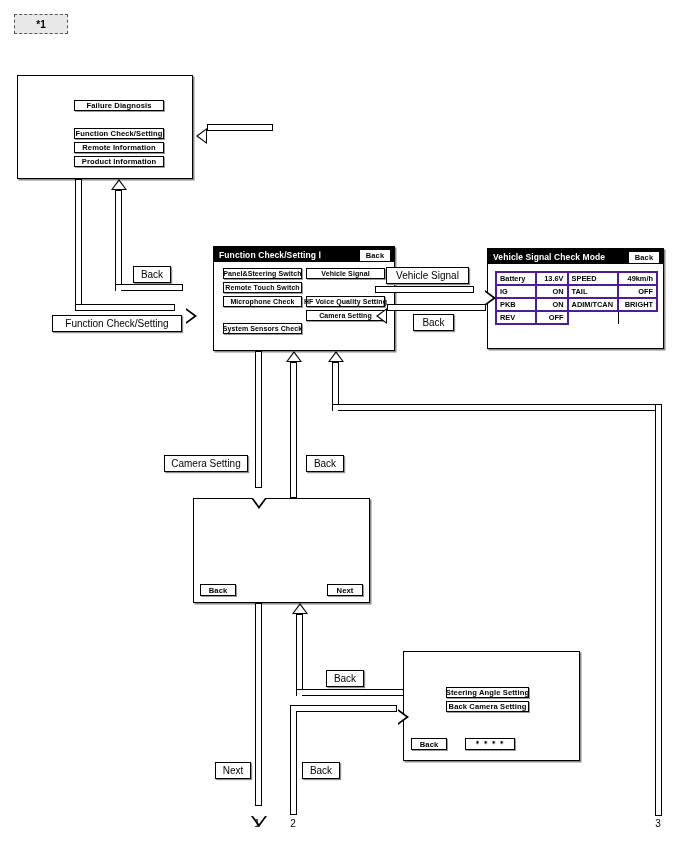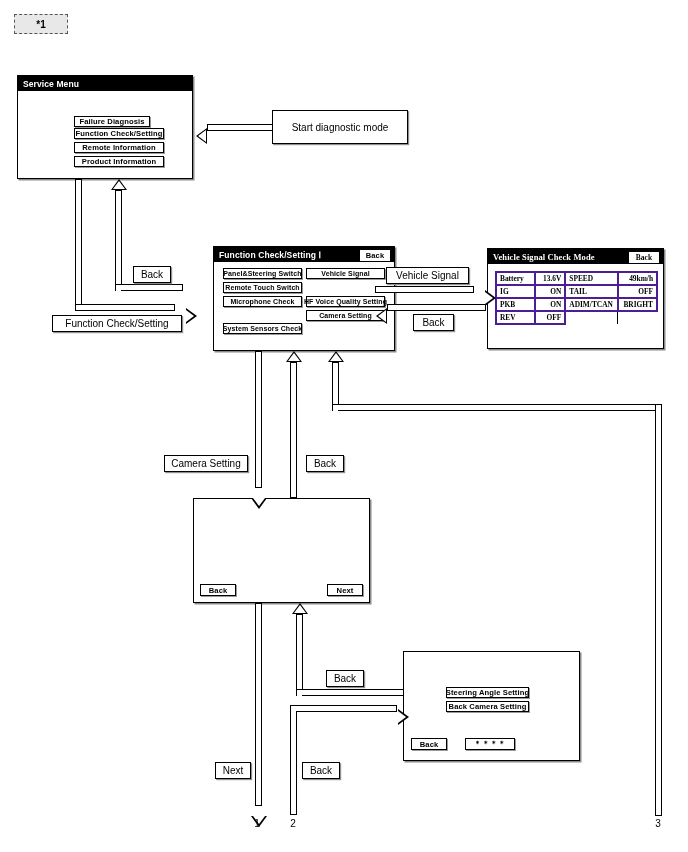--- a/index.html
+++ b/index.html
@@ -82,40 +82,34 @@
 </head>
 <body>
 
 <div id="stage">
 
   <div class="note-mark" style="left:14px;top:14px;width:52px;height:18px;">
     <span>*1</span>
   </div>
 
   <div class="screen" style="left:17px;top:75px;width:176px;height:104px;">
-    <div class="titlebar">
-      <span class="ttl">Service Menu</span>
-    </div>
-    <div class="btn" style="left:56px;top:40px;width:76px;height:11px;">
+    <div class="btn" style="left:56px;top:24px;width:90px;height:11px;">
       <span>Failure Diagnosis</span>
     </div>
     <div class="btn" style="left:56px;top:52px;width:90px;height:11px;">
       <span>Function Check/Setting</span>
     </div>
     <div class="btn" style="left:56px;top:66px;width:90px;height:11px;">
       <span>Remote Information</span>
     </div>
     <div class="btn" style="left:56px;top:80px;width:90px;height:11px;">
       <span>Product Information</span>
     </div>
   </div>
 
-  <div class="flabel" style="left:272px;top:110px;width:136px;height:34px;border-width:1.6px;">
-    <span>Start diagnostic mode</span>
-  </div>
 
   <div class="pipe h" style="left:207px;top:124px;width:66px;"></div>
   <div class="ah ah-left" style="left:196px;top:127.5px;">
       <i></i>
     </div>
 
   <div class="screen" style="left:189px;top:246px;width:182px;height:105px;margin-left:24px;">
     <div class="titlebar">
       <span class="ttl">Function Check/Setting Ⅰ</span>
       <div class="tb-btn">
@@ -140,21 +134,21 @@
       <span>Vehicle Signal</span>
     </div>
     <div class="btn" style="left:92px;top:49px;width:79px;height:11px;font-size:7px;">
       <span>HF Voice Quality Setting</span>
     </div>
     <div class="btn" style="left:92px;top:63px;width:79px;height:11px;font-size:7px;">
       <span>Camera Setting</span>
     </div>
   </div>
 
-  <div class="screen" style="left:487px;top:248px;width:177px;height:101px;font-family:Liberation Serif, serif;">
+  <div class="screen" style="left:487px;top:248px;width:177px;height:101px;">
     <div class="titlebar">
       <span class="ttl">Vehicle Signal Check Mode</span>
       <div class="tb-btn">
         <span>Back</span>
       </div>
     </div>
     <table class="vstable" style="left:7px;top:22px;width:163px;">
       <tbody>
         <tr>
           <td class="lbl" style="width:48px;">Battery</td>

